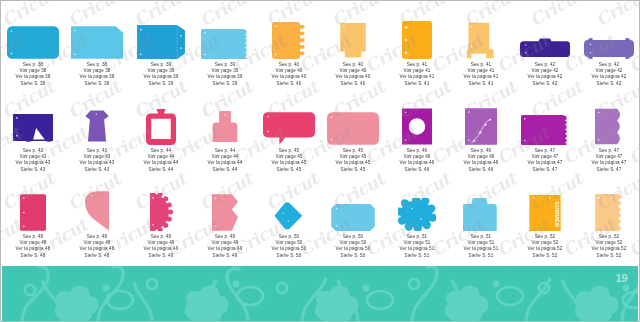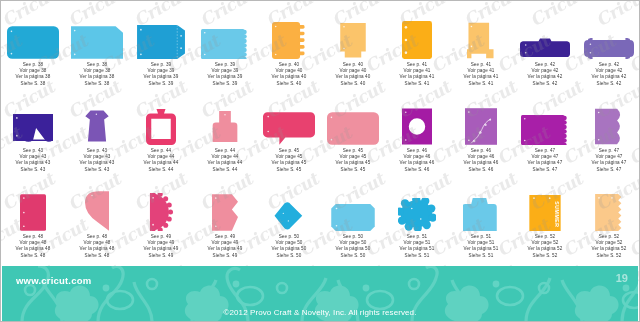--- a/index.html
+++ b/index.html
@@ -732,18 +732,16 @@
         <circle cx="28" cy="24" r="5"></circle>
       </g>
       <g fill="#62d4c4">
         <circle cx="104" cy="22" r="3.4"></circle>
         <circle cx="234" cy="18" r="3.4"></circle>
         <circle cx="364" cy="22" r="3.4"></circle>
         <circle cx="494" cy="18" r="3.4"></circle>
         <circle cx="624" cy="22" r="3.4"></circle>
       </g>
     </svg>
-    <div id="site-url">www.cricut.com</div>
     <div id="page-num">19</div>
-    <div id="copyright">©2012 Provo Craft &amp; Novelty, Inc. All rights reserved.</div>
   </div>
 
 </div>
 
 </body></html>

